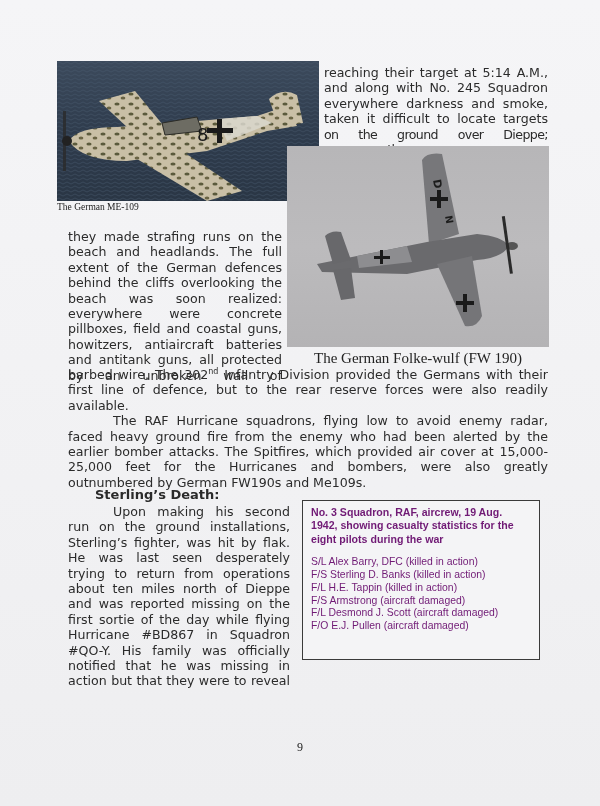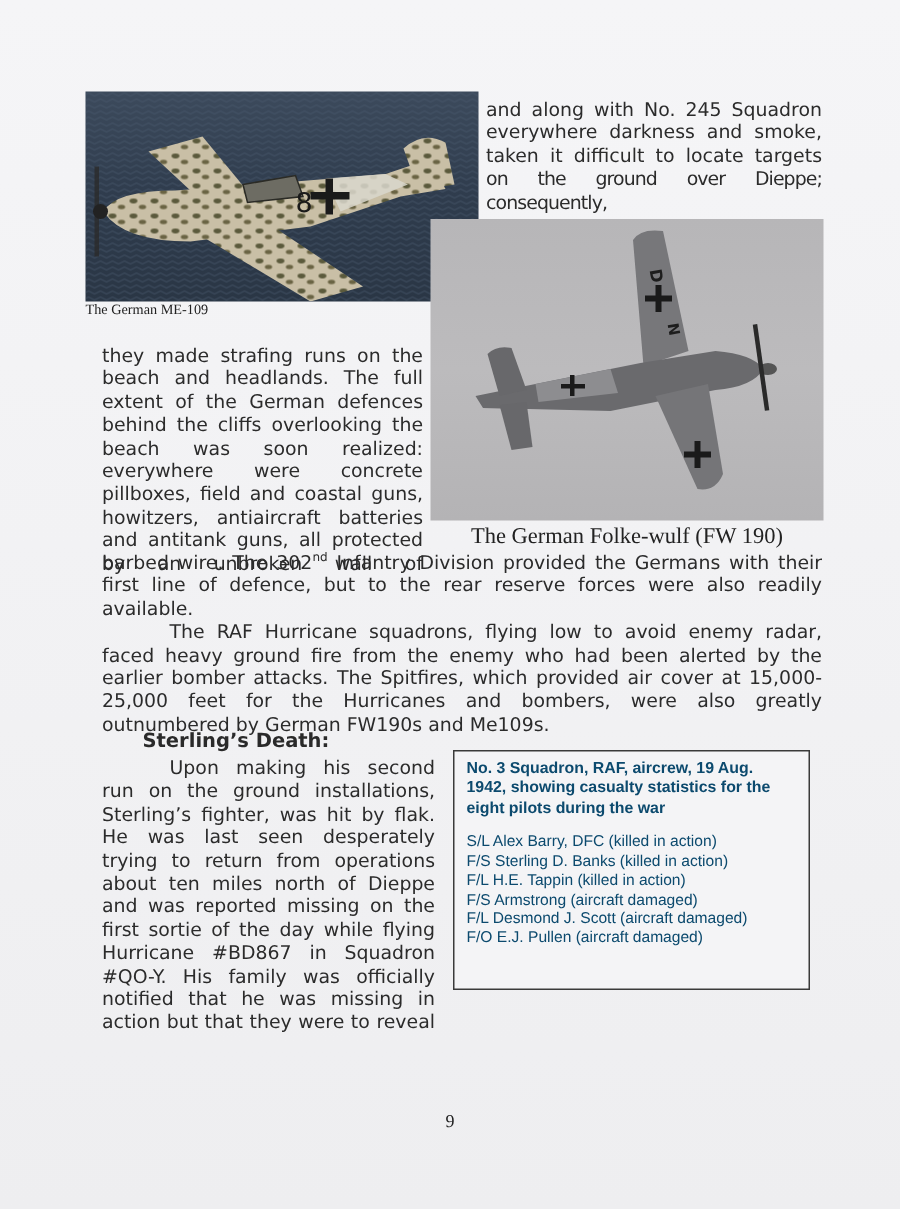--- a/index.html
+++ b/index.html
@@ -38,21 +38,21 @@
   .col-top-right { left: 324px; top: 65px; width: 224px; }
   .col-left-1 { left: 68px; top: 229px; width: 214px; }
   .full-1 { left: 68px; top: 367px; width: 480px; }
   .indent { text-indent: 45px; }
 
   .heading { left: 68px; top: 487px; font-weight: bold; font-size: 13px; color: #2a2a2a; margin-left: 27px; }
   .col-left-2 { left: 68px; top: 504px; width: 222px; }
 
   .stats-box { left: 302px; top: 500px; width: 238px; height: 160px;
     border: 1.5px solid #3a3a3a; background: #f4f4f6; box-sizing: border-box;
-    padding: 5px 8px; font-family: "Liberation Sans", sans-serif; color: #0c4a6e; }
+    padding: 5px 8px; font-family: "Liberation Sans", sans-serif; color: #701a75; }
   .stats-title { font-weight: bold; font-size: 10.6px; line-height: 13.4px; }
   .stats-list { margin-top: 10px; font-size: 10.4px; line-height: 12.8px; }
   .stats-list div { white-space: nowrap; }
 
   .last-line { left: 68px; top: 659px; width: 480px; }
   .page-num { left: 290px; top: 740px; width: 20px; text-align: center;
     font-family: "Liberation Serif", serif; font-size: 12px; color: #222; }
   sup { font-size: 8px; line-height: 0; }
 </style>
 </head>
@@ -90,20 +90,21 @@
 
       <text x="140" y="80" font-family="DejaVu Sans, sans-serif" font-size="18" fill="#1a1a1a">8</text>
 
       <rect x="6" y="50" width="3" height="60" fill="#2a2a2a" opacity="0.8"></rect>
       <circle cx="10" cy="80" r="5" fill="#222"></circle>
     </svg>
   </div>
   <div class="abs cap-me109">The German ME-109</div>
 
   <div class="abs txt col-top-right">
+    <p class="justify-last">reaching their target at 5:14 A.M.,</p>
     <p class="justify-last">and along with No. 245 Squadron</p>
     <p class="justify-last">everywhere darkness and smoke,</p>
     <p class="justify-last">taken it difficult to locate targets</p>
     <p class="justify-last" style="letter-spacing:-0.6px; word-spacing:-1px;">on the ground over Dieppe; consequently,</p>
   </div>
 
   <div class="abs photo-fw190">
     <svg viewBox="0 0 262 201">
 
       <path d="M135 14 Q140 6 155 8 L172 88 L142 98 Z" fill="#77777a"></path>

